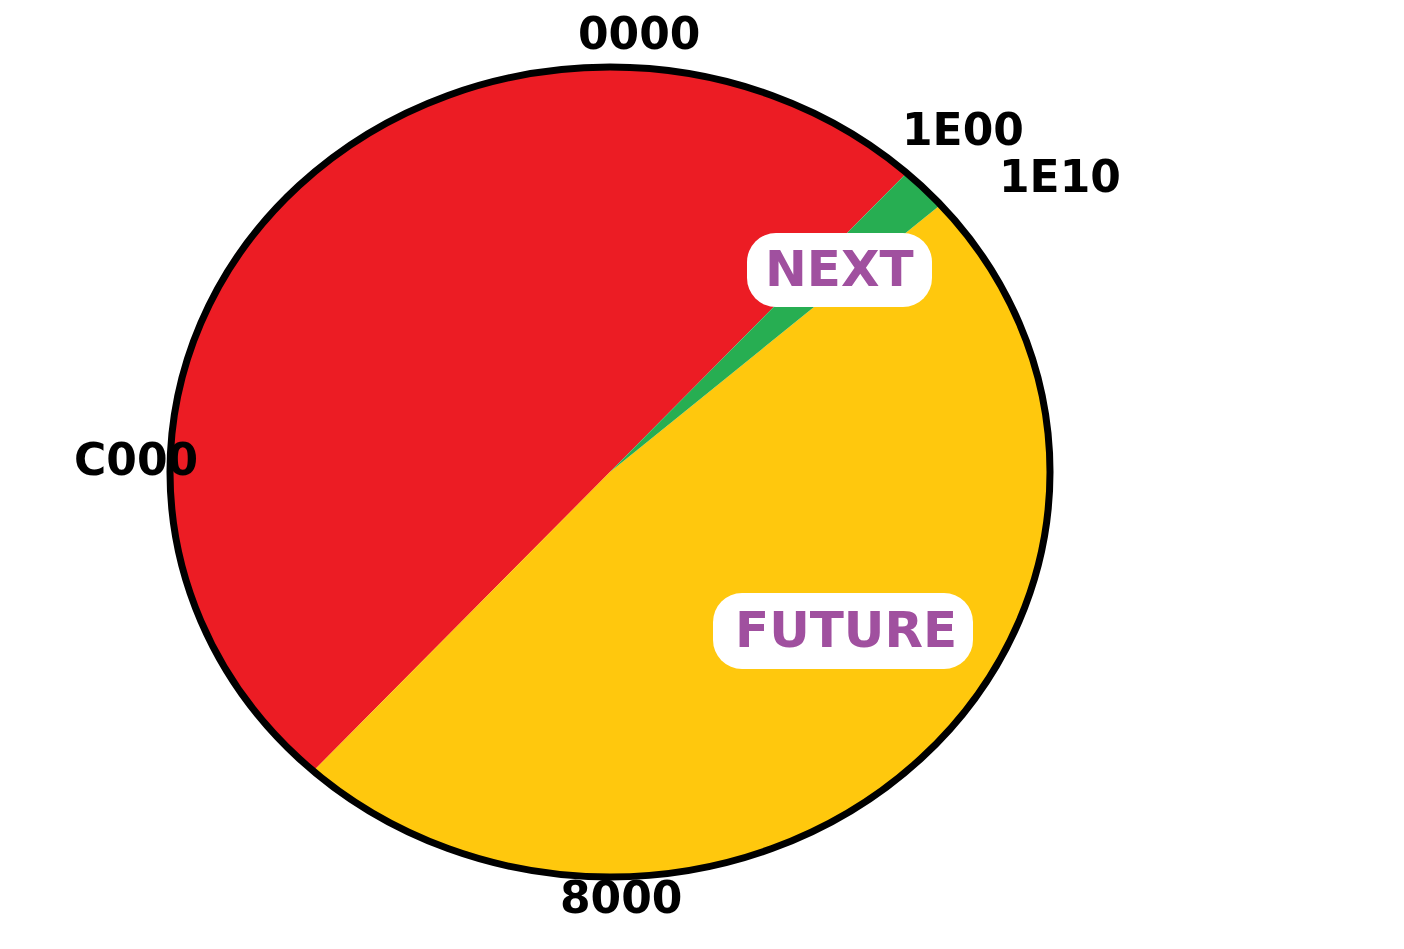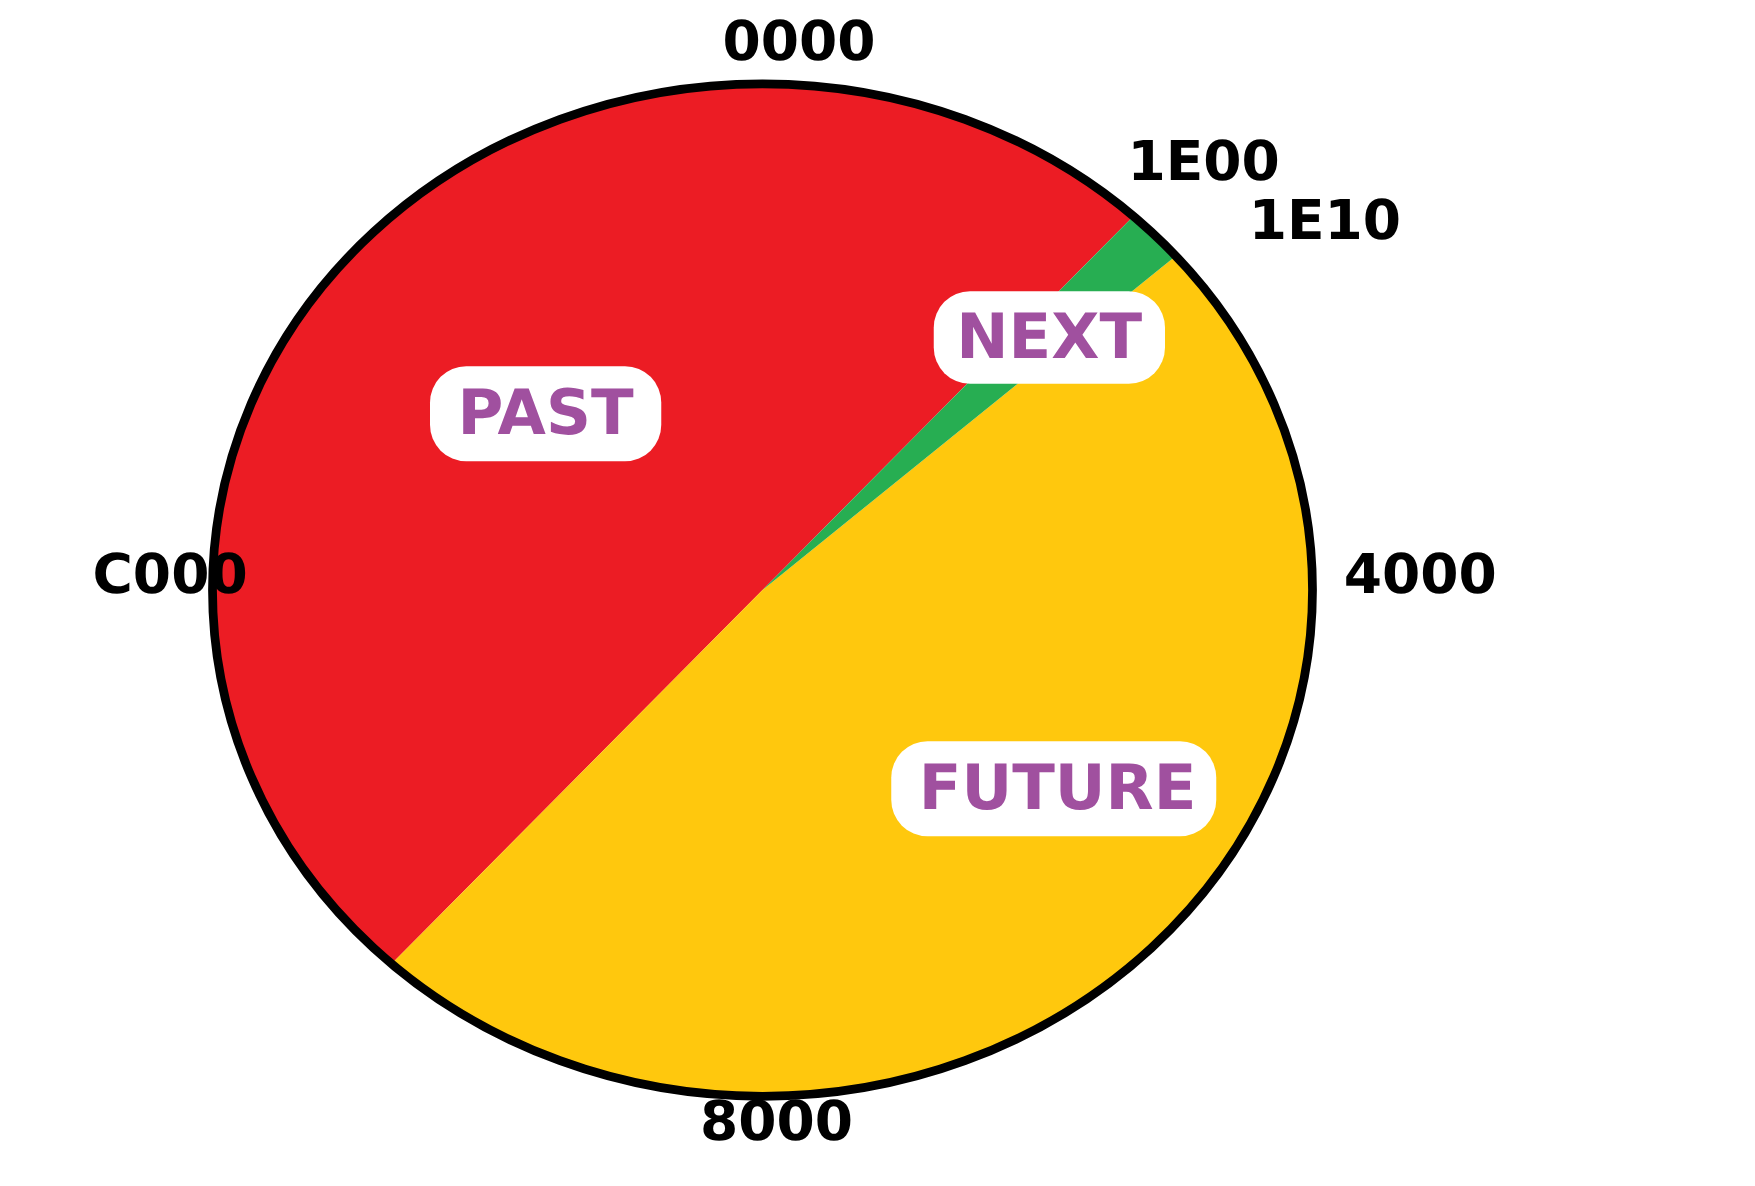--- a/index.html
+++ b/index.html
@@ -80,21 +80,19 @@
       <path id="wedge-future" fill="#FFC80D" stroke="none" d="M 610 472 L 940.56 204.70 A 440 405 0 0 1 313.31 771.07 Z"></path>
 
       <path id="wedge-next" fill="#27AE52" stroke="none" d="M 610 472 L 906.69 172.93 A 440 405 0 0 1 940.56 204.70 Z"></path>
     </g>
     <ellipse id="wheel-outline" cx="610" cy="472" rx="440" ry="405" fill="none" stroke="#000000" stroke-width="7"></ellipse>
   </svg>
 
   <div class="tick-label" id="tick-0000">0000</div>
   <div class="tick-label" id="tick-1E00">1E00</div>
   <div class="tick-label" id="tick-1E10">1E10</div>
-  <div class="tick-label" id="tick-4000">4000</div>
   <div class="tick-label" id="tick-8000">8000</div>
   <div class="tick-label" id="tick-C000">C000</div>
 
-  <div class="region-label" id="label-past">PAST</div>
   <div class="region-label" id="label-next">NEXT</div>
   <div class="region-label" id="label-future">FUTURE</div>
 
 </div>
 
 </body></html>

